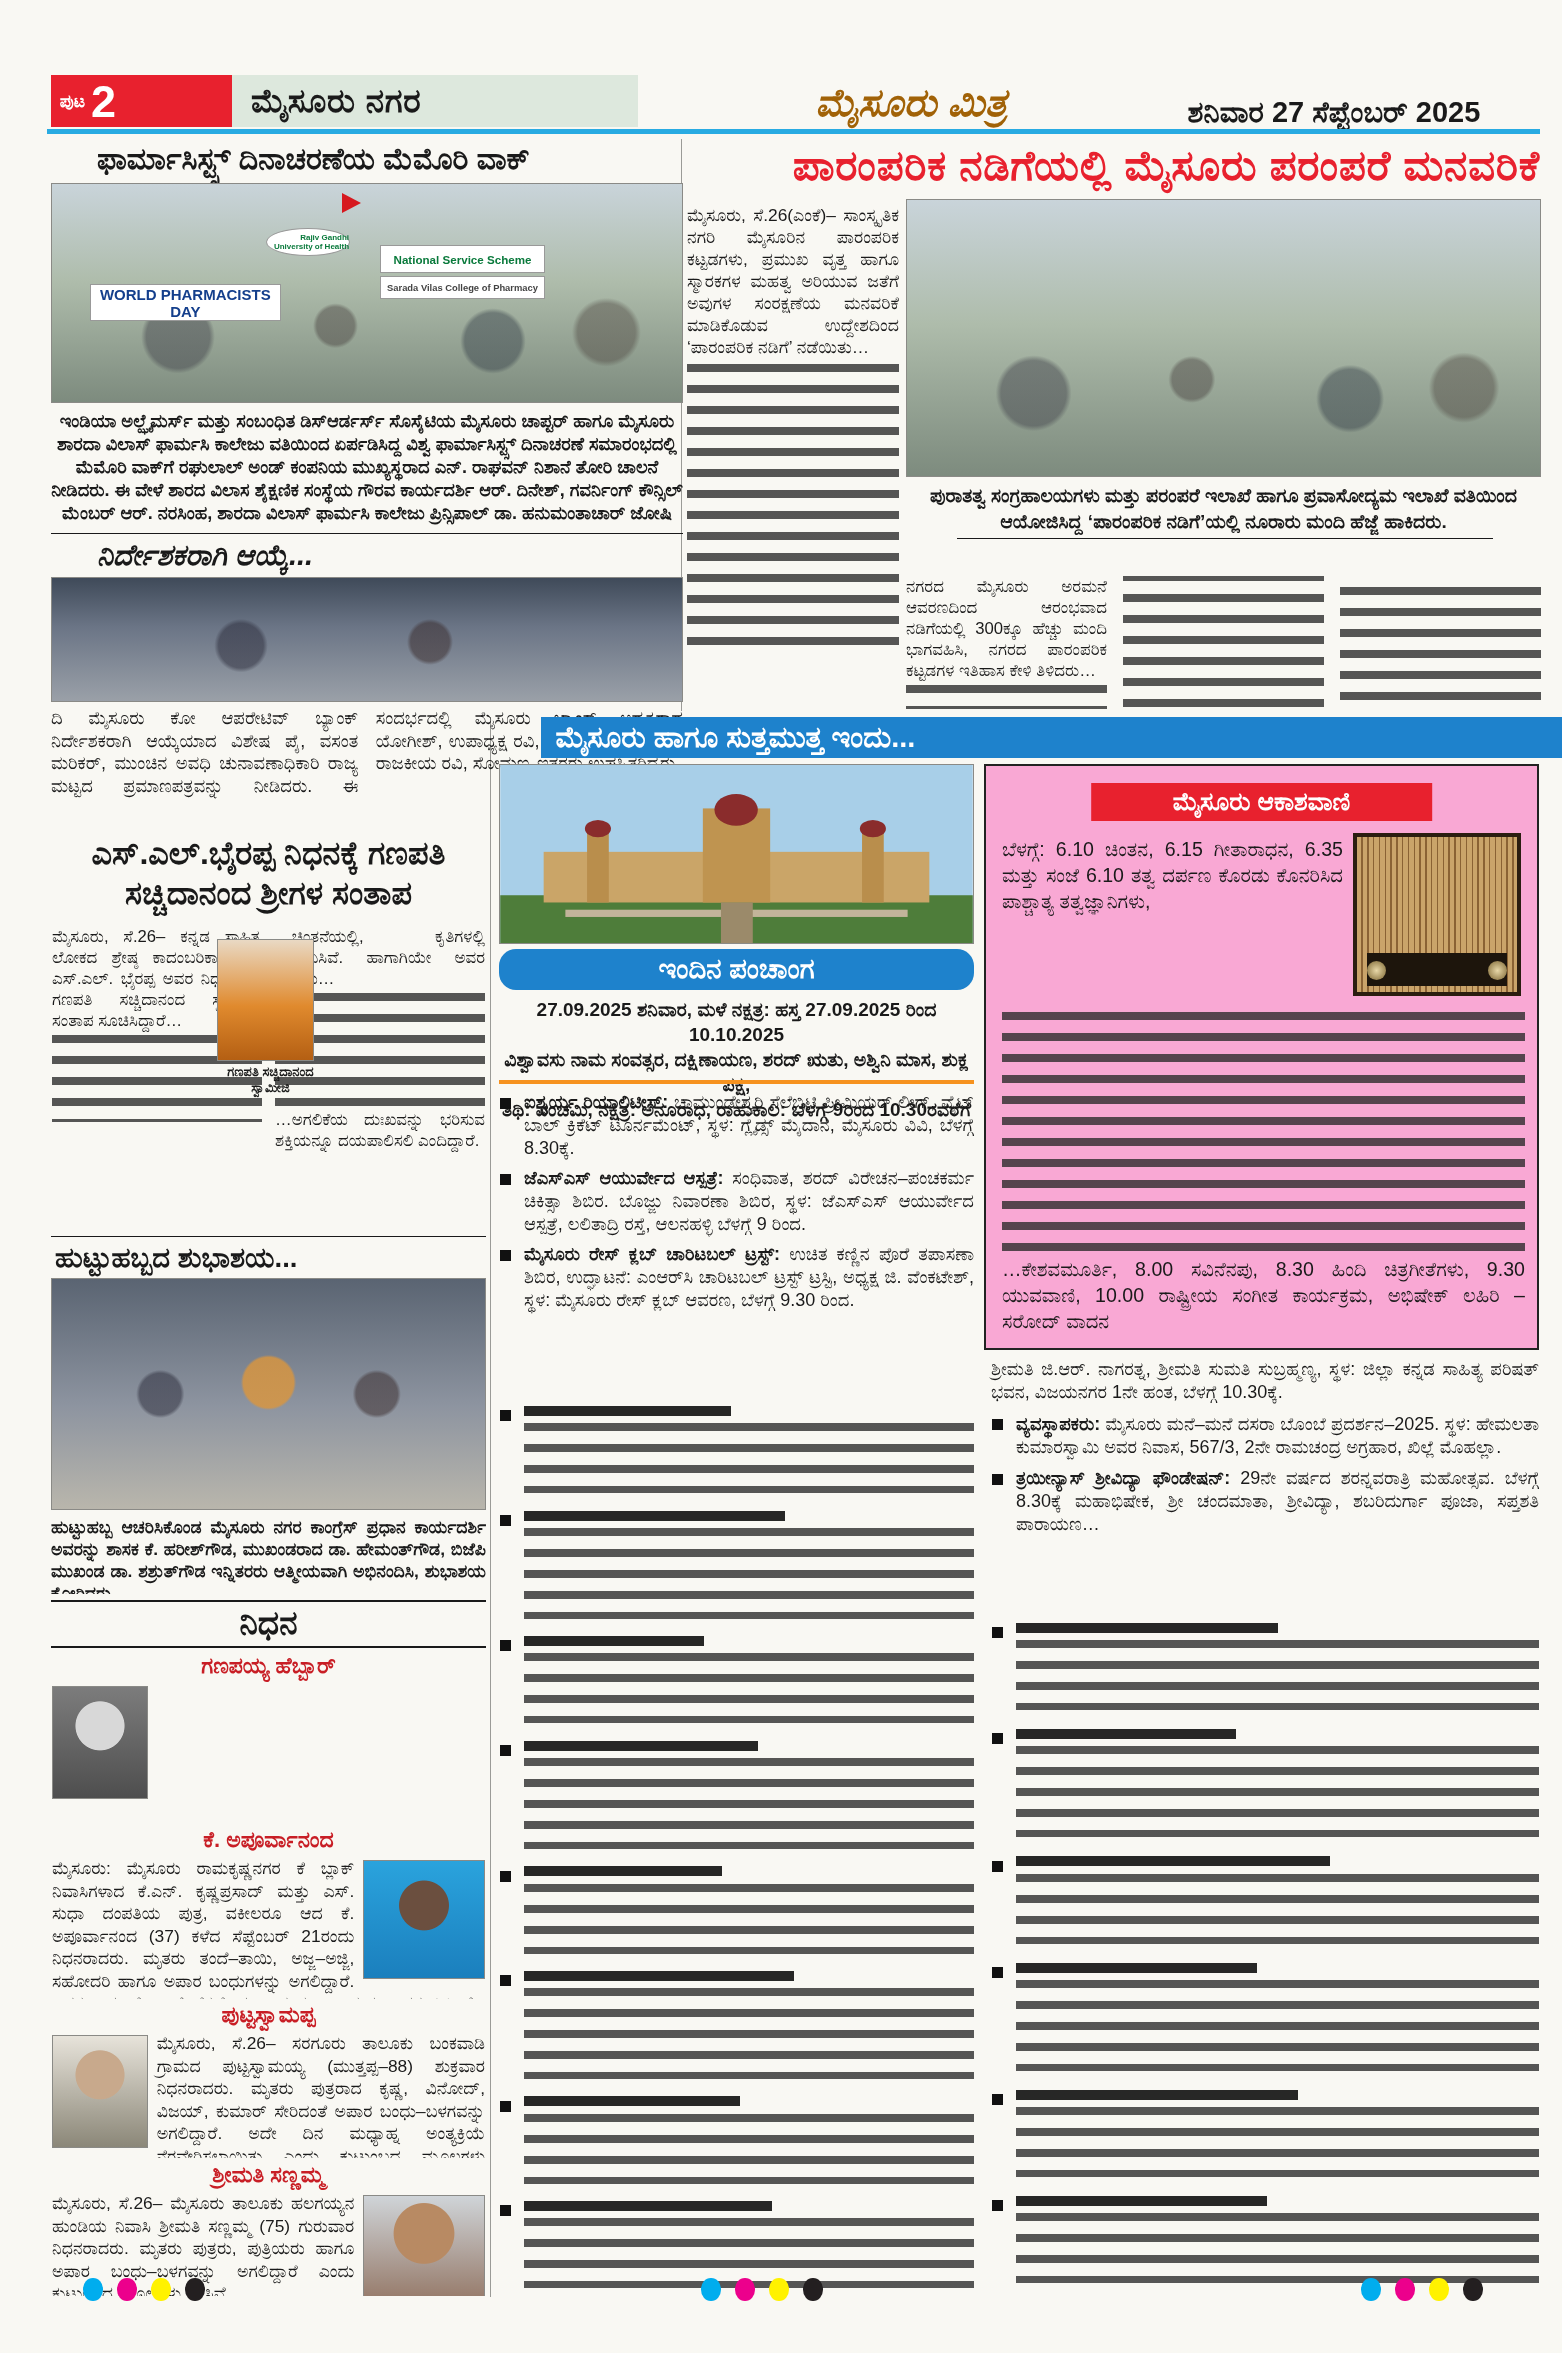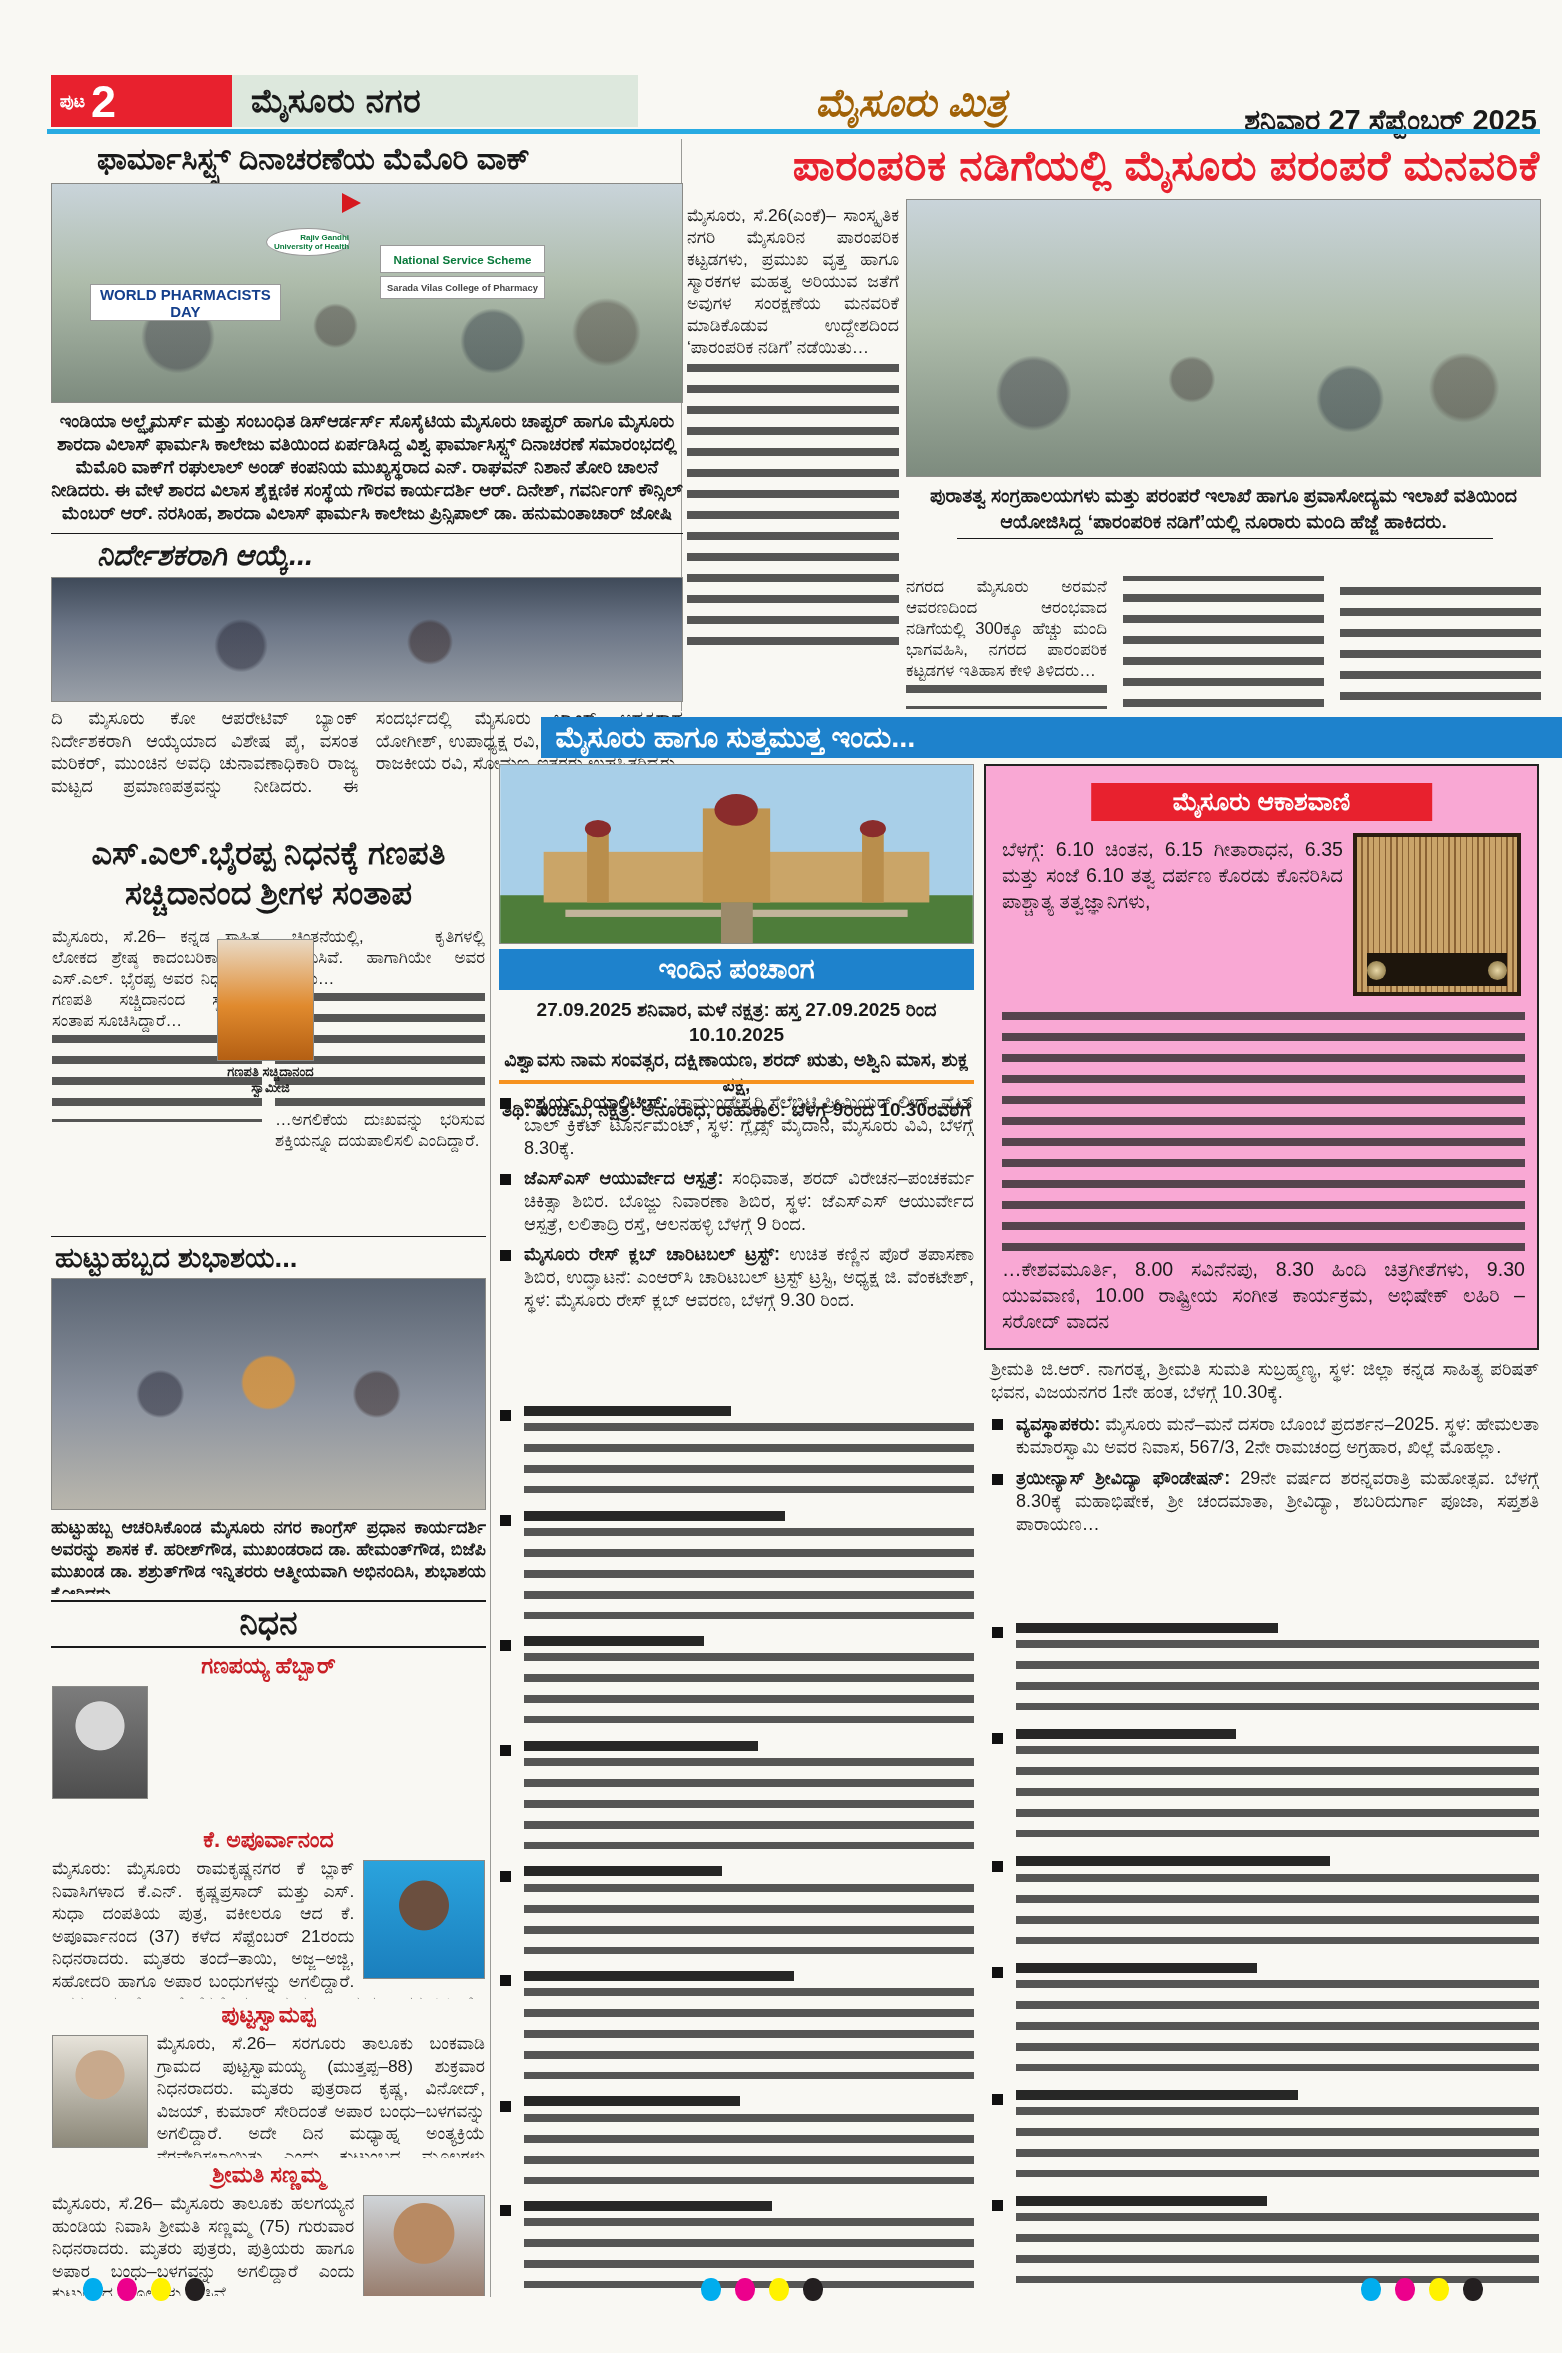--- a/index.html
+++ b/index.html
@@ -12,21 +12,21 @@
   
   .m-red { position:absolute; left:51px; top:75px; width:181px; height:52px;
     background:#e8212e; color:#fff; display:flex; align-items:center; }
   .m-red .pl { font-size:17.4px; font-weight:bold; margin:0 5.8px 0 8.7px; }
   .m-red .pn { font-size:45px; font-weight:bold; line-height:1; }
   .m-green { position:absolute; left:232px; top:75px; width:406px; height:52px;
     background:#dde8dd; display:flex; align-items:center; }
   .m-green span { font-size:33px; font-weight:bold; margin-left:19px; letter-spacing:0.7px; }
   .m-logo { position:absolute; left:717px; top:81px; width:290px; text-align:right;
     color:#a16207; font-size:39px; font-weight:bold; font-style:italic; }
-  .m-date { position:absolute; right:25px; top:104px; width:406px; text-align:right;
+  .m-date { position:absolute; right:25px; top:96px; width:406px; text-align:center;
     font-size:29px; font-weight:bold; }
   .m-rule { position:absolute; left:47px; top:129px; width:1493px; height:5px; background:#29abe2; }
 
   
   .abs { position:absolute; }
   .ph { background:linear-gradient(155deg,#c3ccc3 0%,#9aa79c 55%,#77857b 100%);
     border:0.7px solid #8a8a86; box-sizing:border-box; position:absolute; overflow:hidden; }
   .ph--crowd { background:
       radial-gradient(circle at 20% 70%, rgba(60,60,70,.45) 0 6%, transparent 7%),
       radial-gradient(circle at 45% 65%, rgba(60,50,50,.4) 0 5%, transparent 6%),
@@ -61,21 +61,21 @@
       rgba(40,40,40,.78) 8px, transparent 8px, transparent 21px); }
   .faux-lead { background:rgba(15,15,15,.9); height:10px; }
 
   
   .head-red { color:#e8212e; font-weight:bold; font-size:42px; text-align:right; letter-spacing:0.7px; }
 
   
   .band { background:#1e82cc; color:#fff; font-weight:bold; font-size:29px;
     display:flex; align-items:center; }
   .band--left span { margin-left:14.5px; }
-  .band--center { justify-content:center; }
+  .band--center { justify-content:center;border-radius:17px; }
   .litem { position:relative; padding-left:25px; font-size:18px; line-height:23px; text-align:justify; }
   .litem::before { content:""; position:absolute; left:1.4px; top:6.5px; width:11px; height:11px; background:#111; }
   .litem b { font-weight:bold; }
   .fauxitem { position:relative; padding-left:25px; }
   .fauxitem::before { content:""; position:absolute; left:1.4px; top:4.3px; width:11px; height:11px; background:#111; }
 
   
   .radio-box { position:absolute; border:2.2px solid #222; background:#f9a8d4; box-sizing:border-box; }
   .radio-head { position:absolute; left:50%; transform:translateX(-50%); top:17.4px; width:62%; height:38px;
     background:#e8212e; color:#fff; font-size:25px; font-weight:bold;

